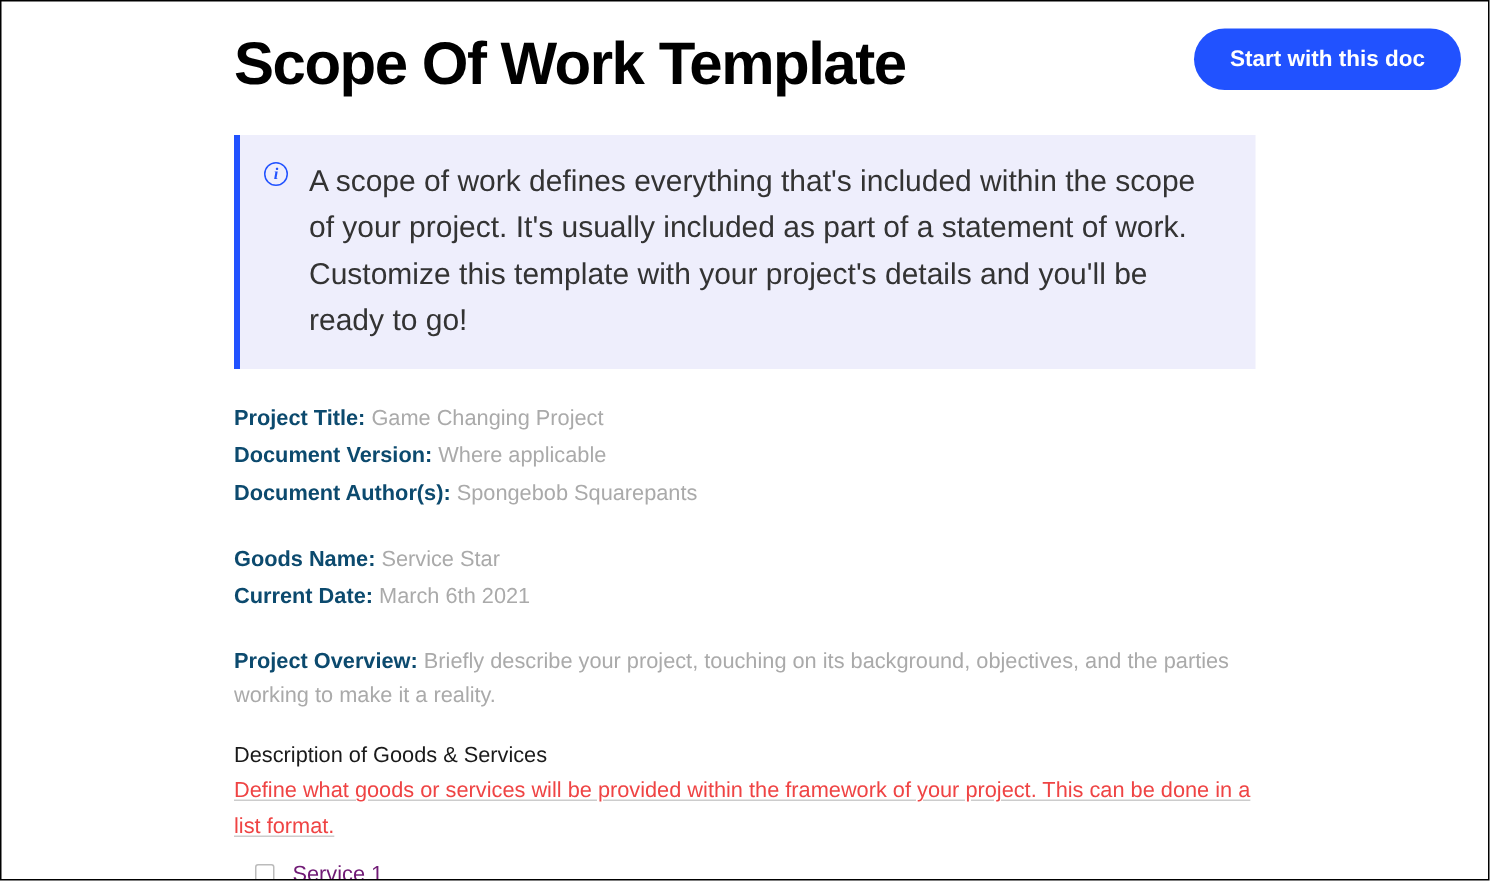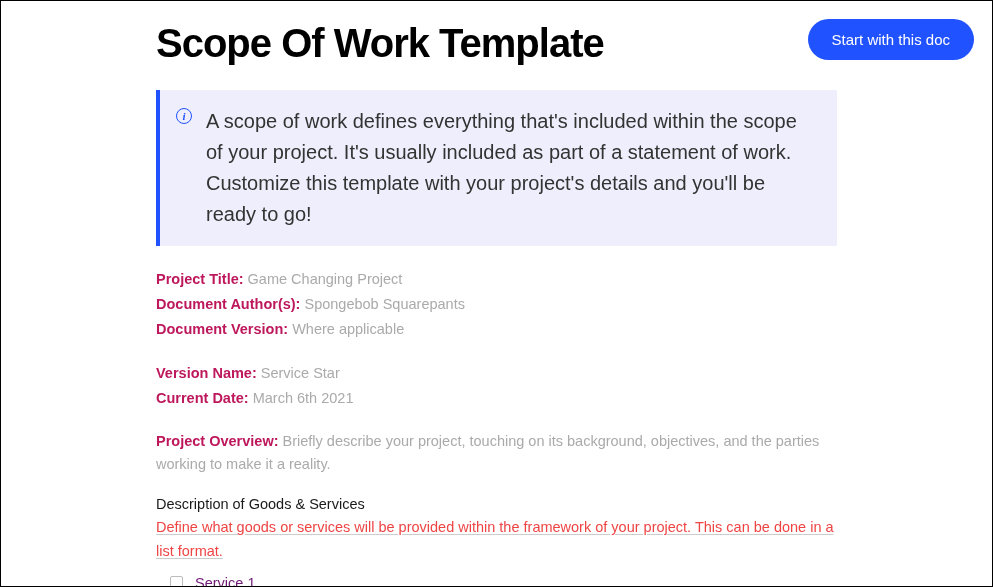--- a/index.html
+++ b/index.html
@@ -35,21 +35,21 @@
     .cta-button {
       position: absolute;
       top: 18px;
       right: 18px;
       background: #2152ff;
       color: #fff;
       border: none;
       border-radius: 22px;
       padding: 12px 24px;
       font-size: 15px;
-      font-weight: 400;
+      font-weight: 700;
       cursor: pointer;
     }
     .callout {
       background: #eeeefc;
       border-left: 4px solid #2152ff;
       padding: 16px 20px 16px 16px;
       display: flex;
       align-items: flex-start;
       gap: 14px;
       margin-bottom: 22px;
@@ -76,21 +76,21 @@
       color: #333;
     }
     .field-row {
       font-size: 14.5px;
       line-height: 1.6;
       color: #1a1a1a;
       margin-bottom: 2px;
     }
     .field-label {
       font-weight: 700;
-      color: #be185d;
+      color: #0c4a6e;
     }
     .placeholder {
       color: #aaa;
       text-decoration-color: #ccc;
       text-underline-offset: 2px;
     }
     .placeholder-block {
       color: #ef4444;
       text-decoration: underline;
       text-decoration-color: #ccc;
@@ -148,32 +148,32 @@
   <div class="callout">
     <span class="info-icon">i</span>
     <div class="callout-text">A scope of work defines everything that's included within the scope of your project. It's usually included as part of a statement of work. Customize this template with your project's details and you'll be ready to go!</div>
   </div>
 
   <div class="field-row">
     <span class="field-label">Project Title:</span>
     <span class="placeholder">Game Changing Project</span>
   </div>
   <div class="field-row">
+    <span class="field-label">Document Version:</span>
+    <span class="placeholder">Where applicable</span>
+  </div>
+  <div class="field-row">
     <span class="field-label">Document Author(s):</span>
     <span class="placeholder">Spongebob Squarepants</span>
   </div>
-  <div class="field-row">
-    <span class="field-label">Document Version:</span>
-    <span class="placeholder">Where applicable</span>
-  </div>
 
   <div class="section-gap"></div>
 
   <div class="field-row">
-    <span class="field-label">Version Name:</span>
+    <span class="field-label">Goods Name:</span>
     <span class="placeholder">Service Star</span>
   </div>
   <div class="field-row">
     <span class="field-label">Current Date:</span>
     <span class="placeholder">March 6th 2021</span>
   </div>
 
   <div class="section-gap"></div>
 
   <div class="field-row">

